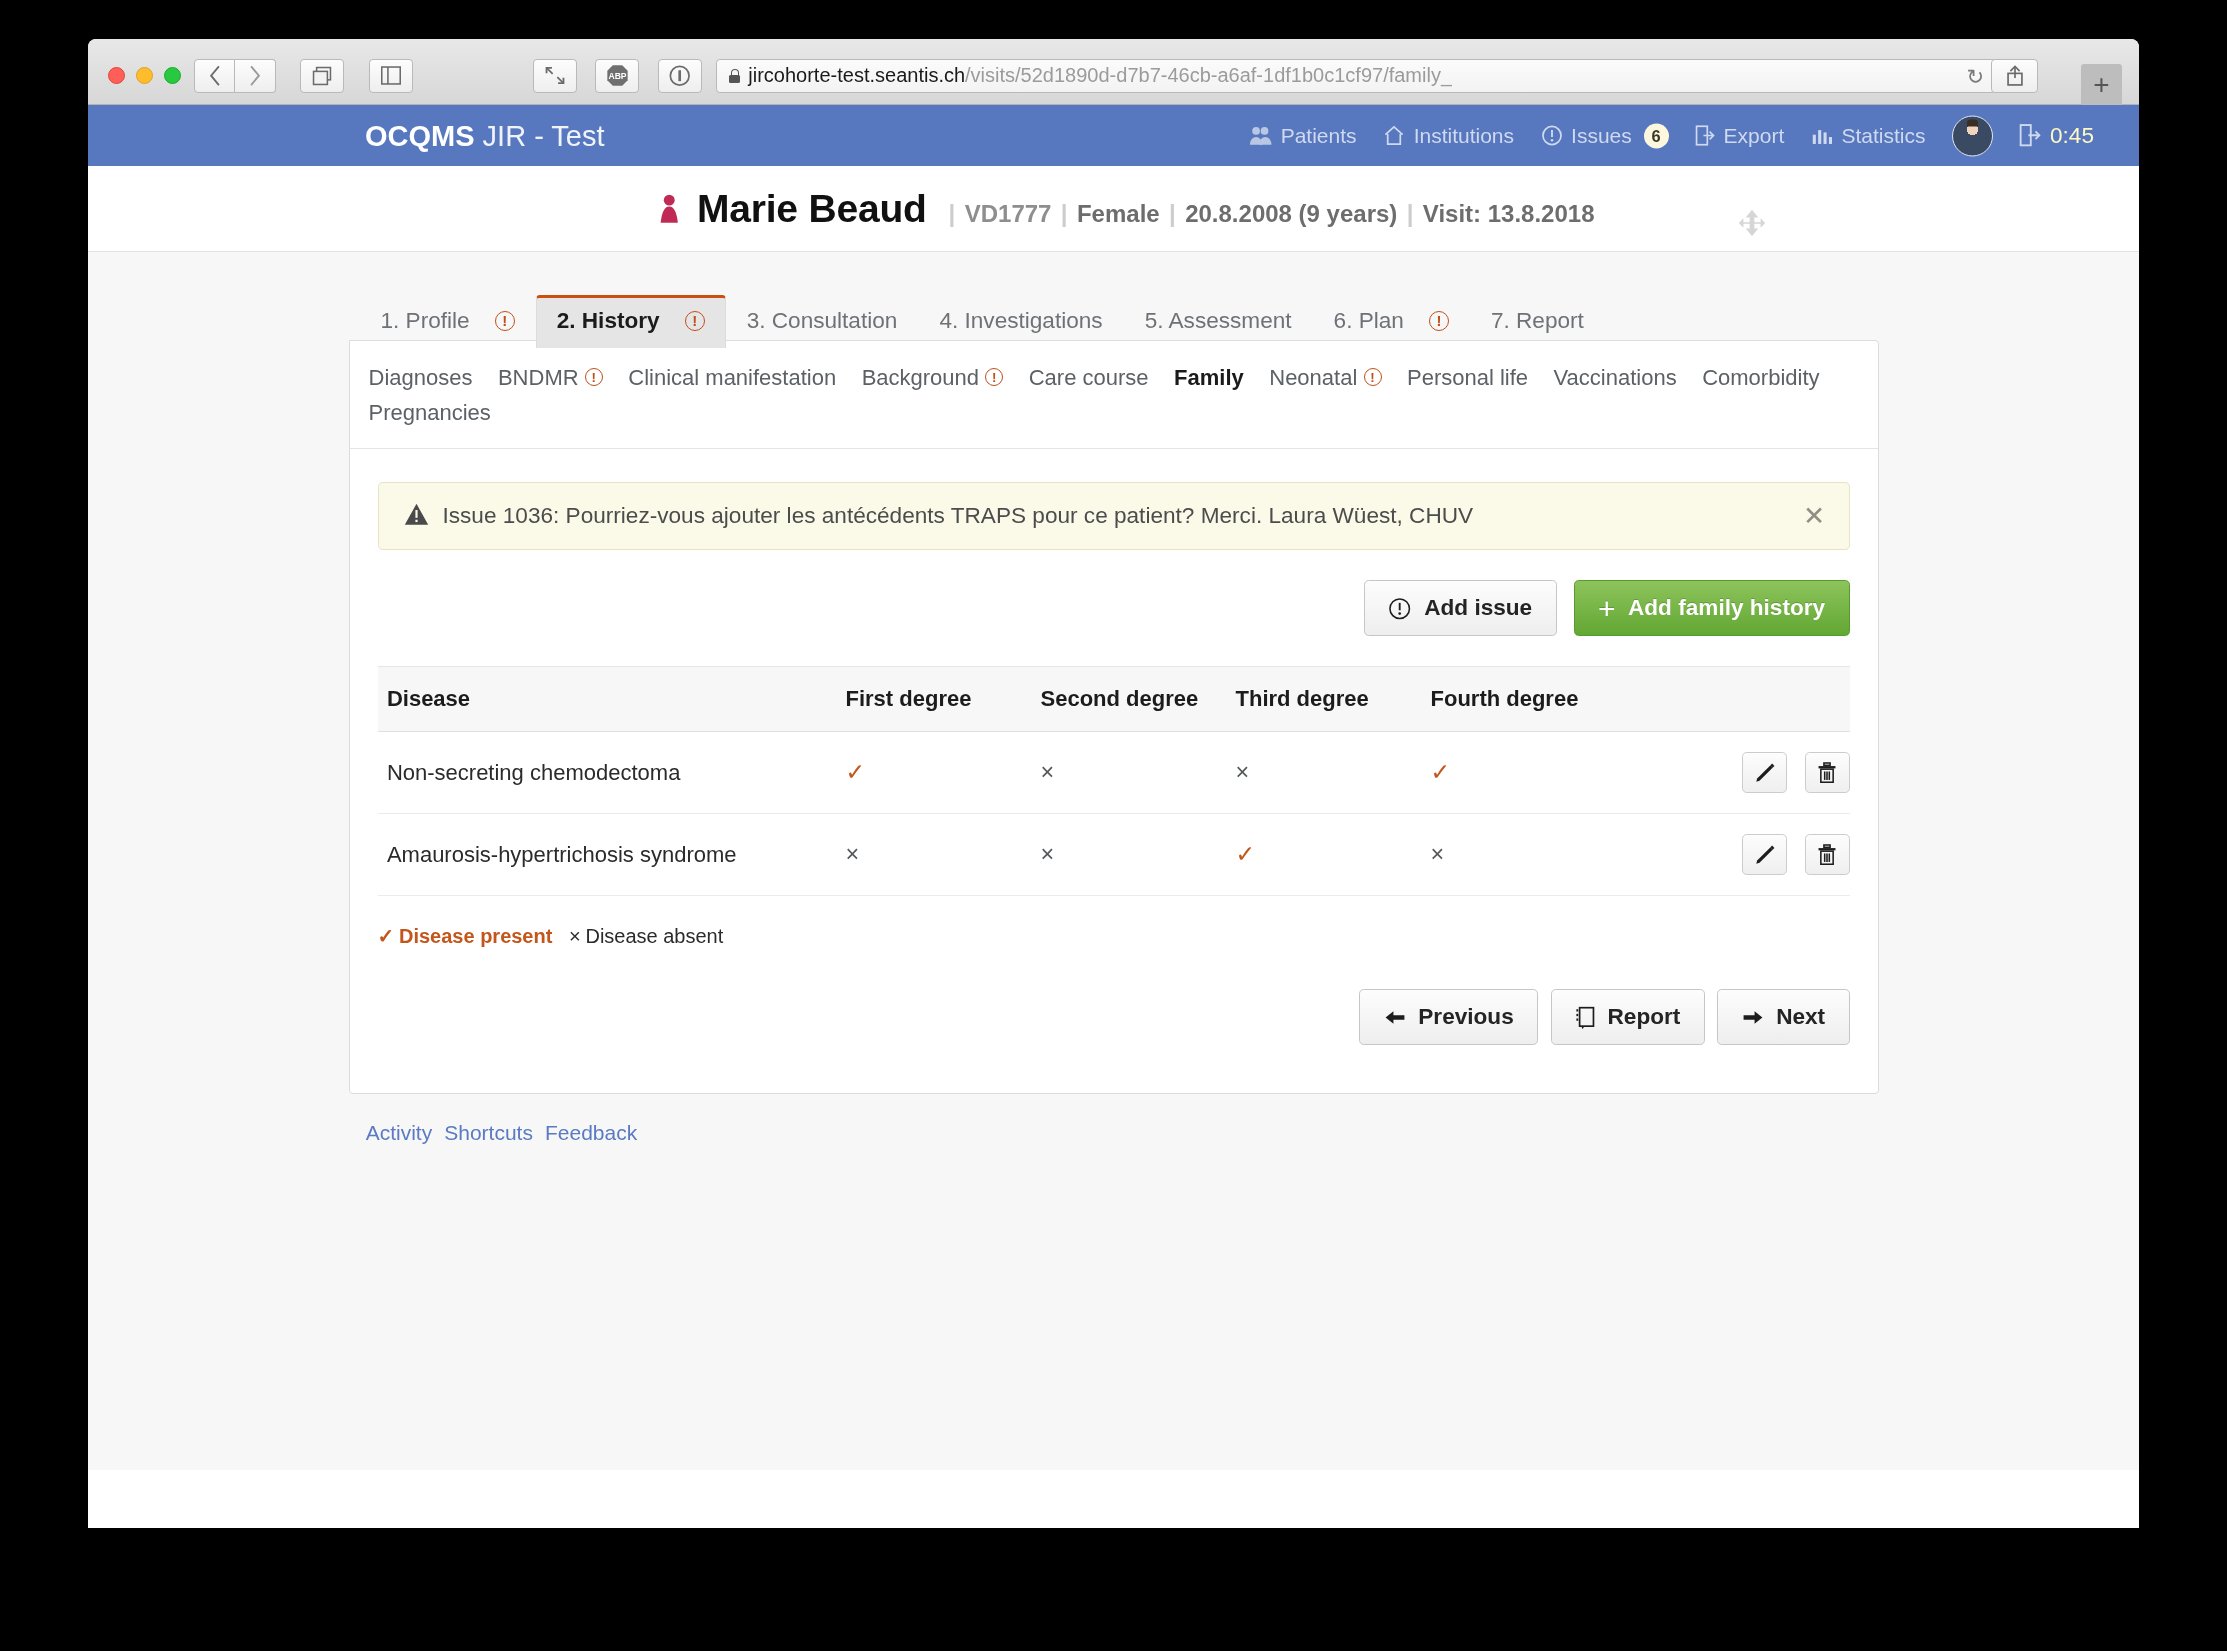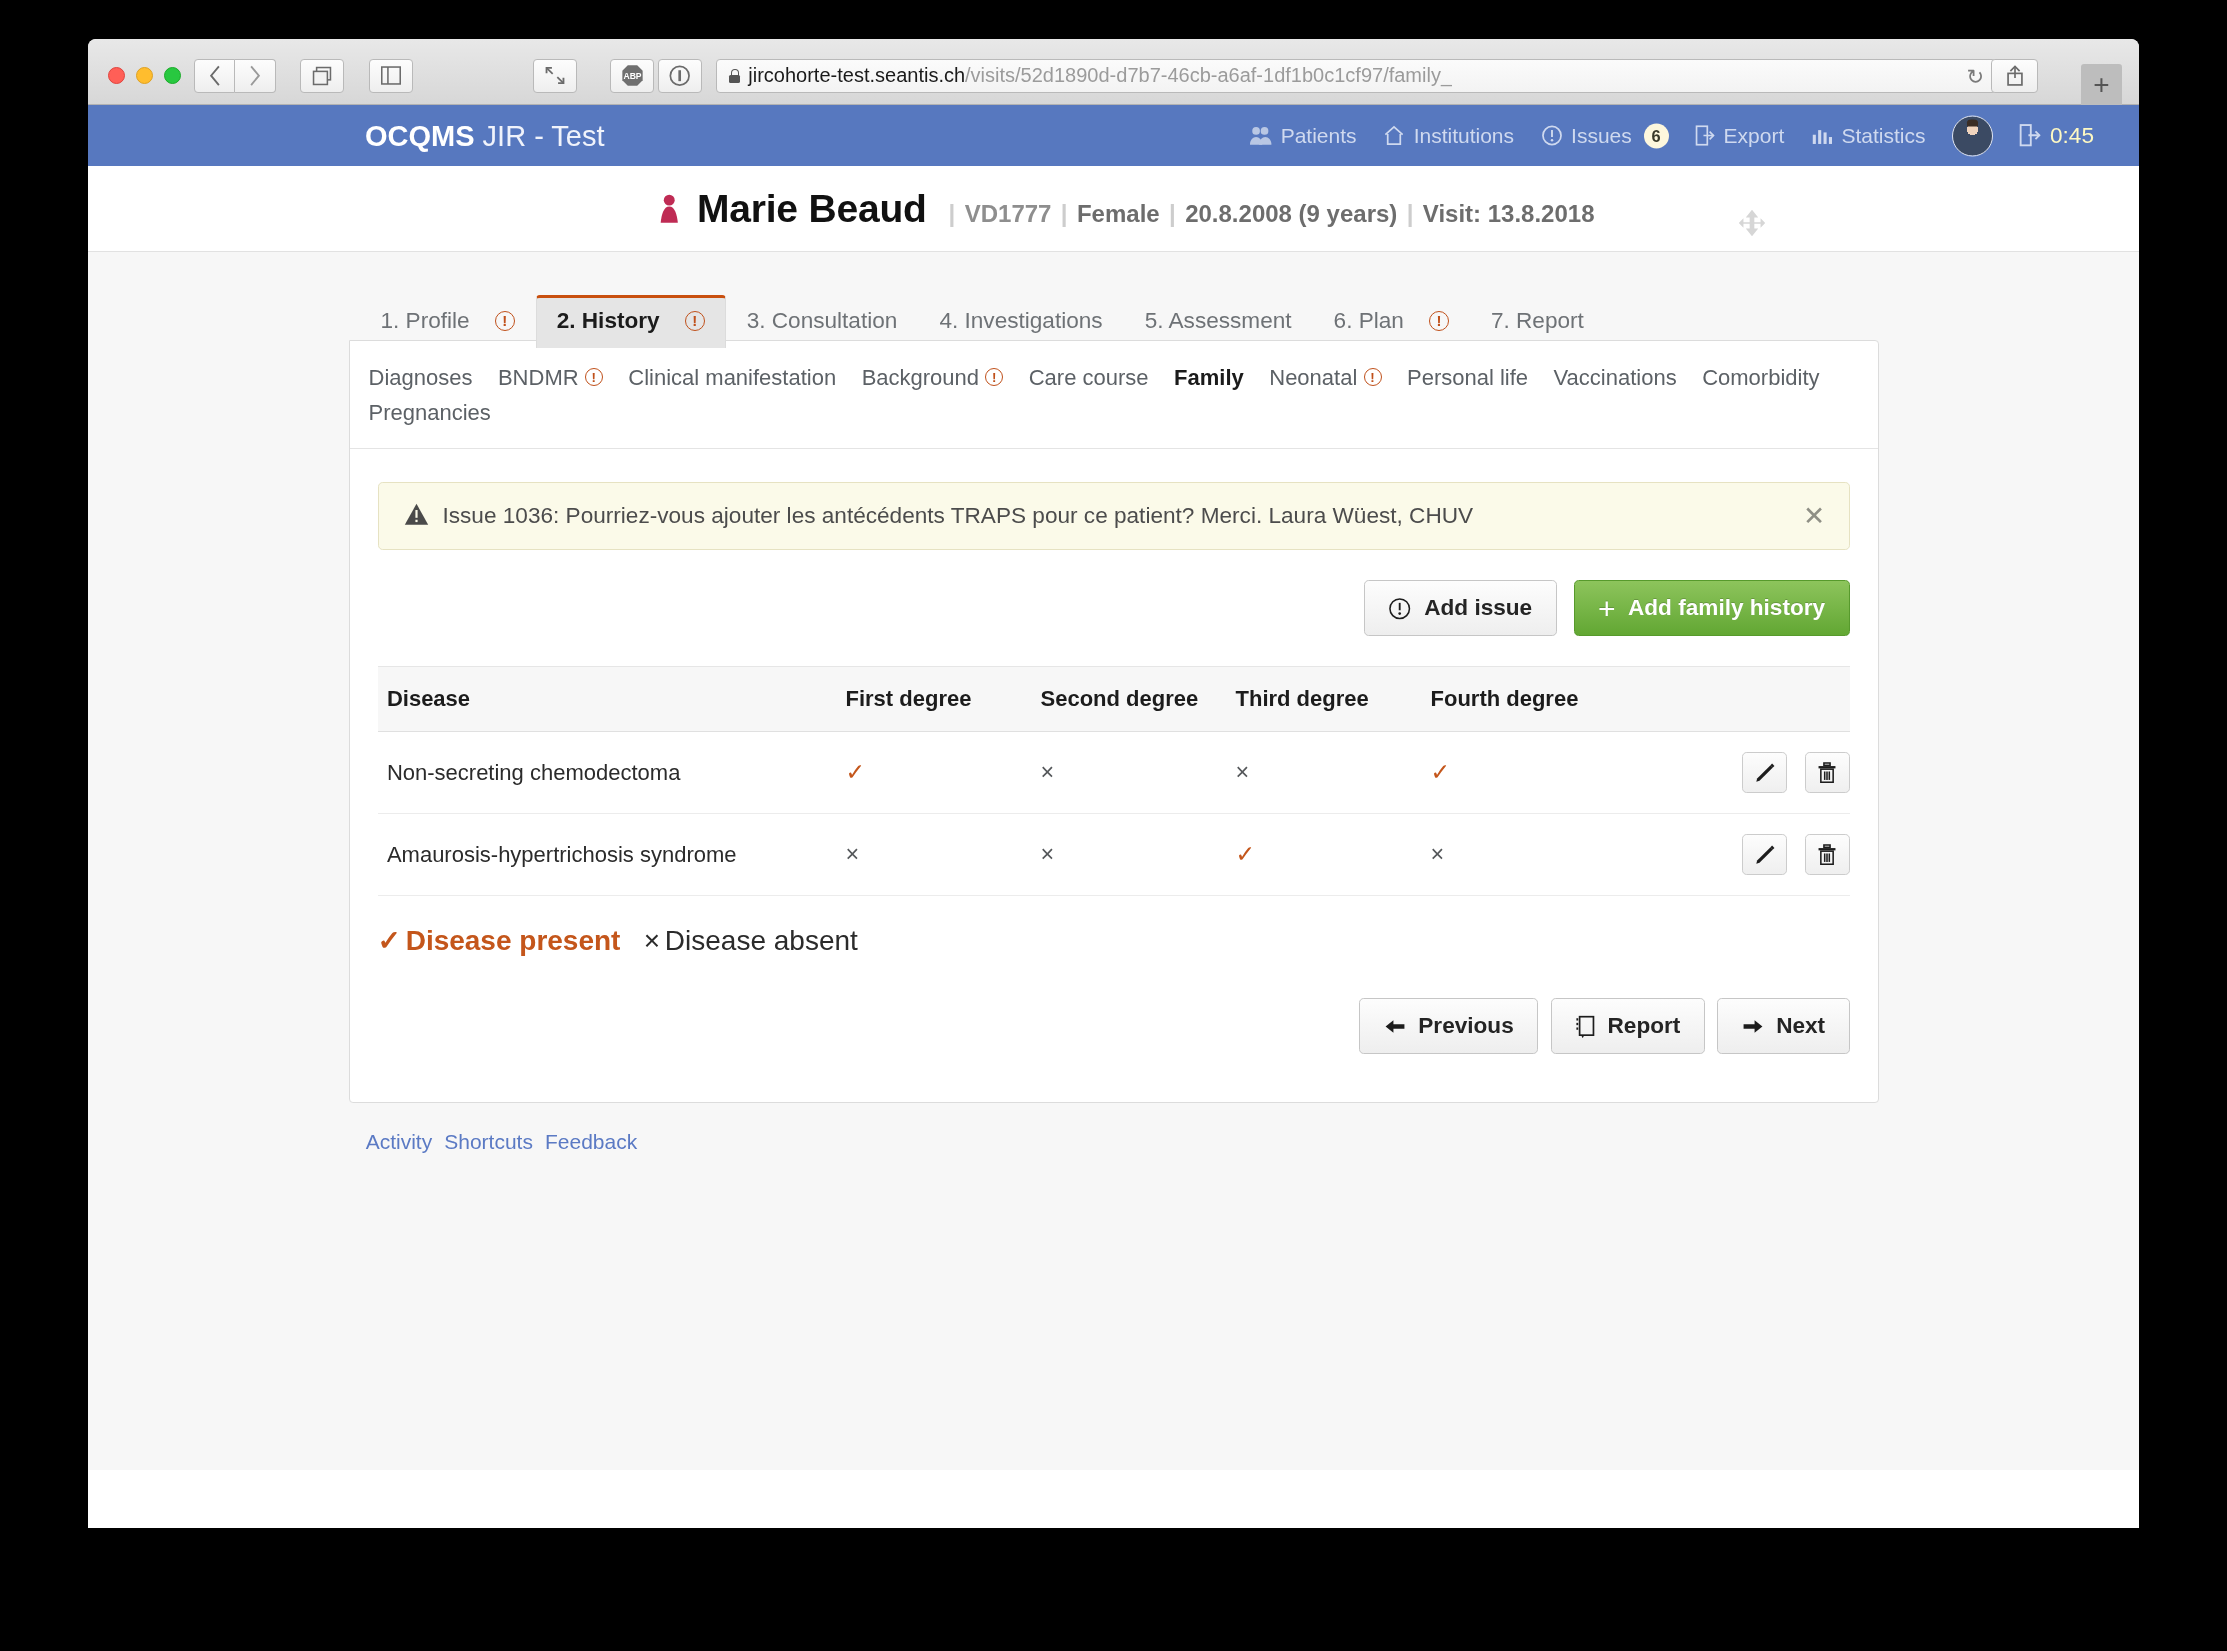--- a/index.html
+++ b/index.html
@@ -47,21 +47,21 @@
     border-radius: 3.9px;
     display: flex; align-items: center; justify-content: center;
     color: #6b6b6b;
   }
   .tbbtn.nav { width: 41px; }
   .nav-back { left: 106px; border-radius: 3.9px 0 0 3.9px; }
   .nav-fwd  { left: 147px; border-radius: 0 3.9px 3.9px 0; border-left: none; }
   .tb-tabs  { left: 212px; width: 44px; }
   .tb-side  { left: 281px; width: 44px; }
   .tb-reader{ left: 445px; width: 44px; }
-  .tb-abp   { left: 507px; width: 44px; margin-left: 15px; }
+  .tb-abp   { left: 507px; width: 44px; }
   .tb-info  { left: 570px; width: 44px; }
   .tb-share { right: 101px; width: 47px; }
 
   .urlbar {
     position: absolute; left: 628px; top: 19.5px;
     width: 1280px; height: 34px;
     background: linear-gradient(to bottom, #fbfbfb, #f3f3f3);
     border: 0.8px solid #b9b9b9;
     border-radius: 3.9px;
     display: flex; align-items: center;
@@ -284,21 +284,21 @@
     display: inline-flex; align-items: center; justify-content: center;
     width: 45px; height: 41px;
     background: linear-gradient(to bottom, #fdfdfd, #efefef);
     border: 0.8px solid #cccccc;
     border-radius: 4.7px;
     margin-left: 11px;
     color: #1d1d1d;
   }
   .legend {
     margin: 28px 28px 0 28px;
-    font-size: 28px; color: #2b2b2b;
+    font-size: 20px; color: #2b2b2b;
   }
   .legend .present { color: #c4561b; font-weight: bold; }
   .legend .mk { margin-right: 4.7px; }
 
   
   .pager {
     display: flex; justify-content: flex-end; gap: 12.5px;
     margin: 41px 28px 48px 28px;
   }
 

